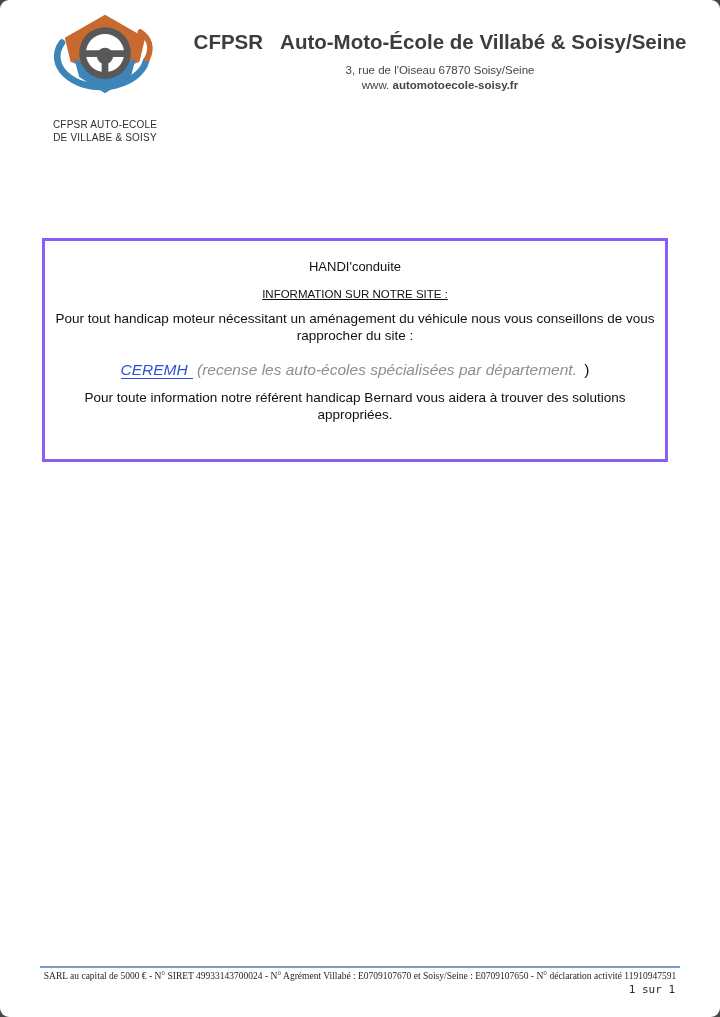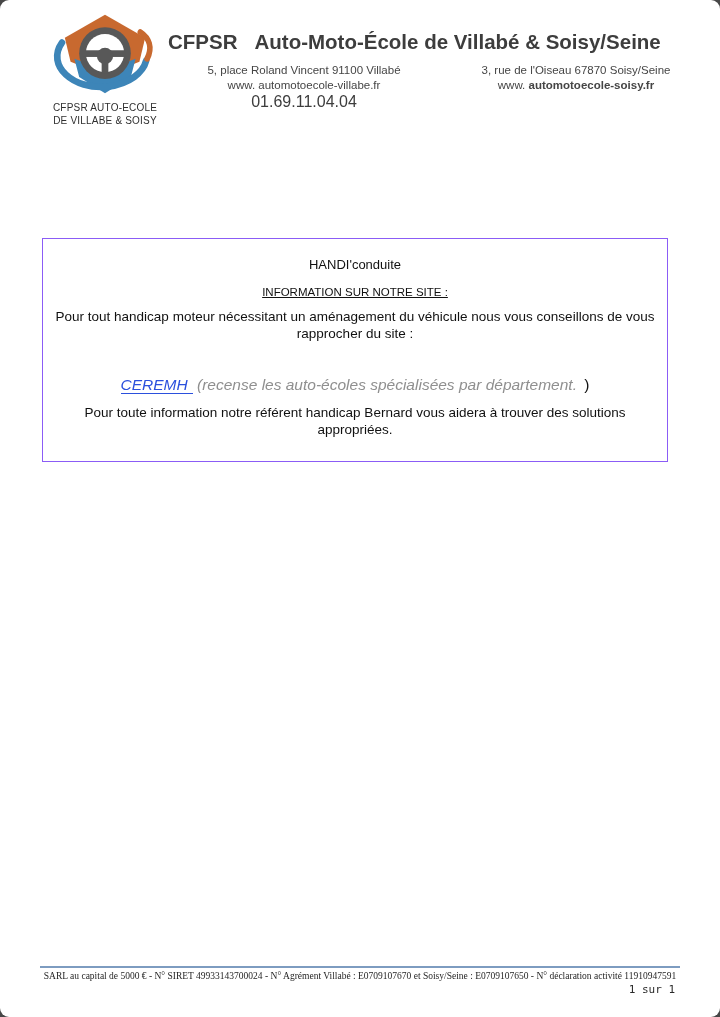--- a/index.html
+++ b/index.html
@@ -7,42 +7,42 @@
     font-family:"Liberation Sans", sans-serif;
     background:#474747;
     width:720px;height:1017px;
   }
   .stage{position:relative;width:720px;height:1017px;background:#474747;overflow:hidden;}
   .page{position:absolute;inset:0;background:#ffffff;border-radius:9px;overflow:hidden;}
 
   
   .logo-block{position:absolute;left:38px;top:12px;width:134px;text-align:center;}
   .logo-emblem{display:block;margin:0 auto;}
-  .logo-caption{font-size:10px;line-height:13px;color:#2f2f2f;letter-spacing:.2px;margin-top:1px;white-space:nowrap;}
+  .logo-caption{font-size:10px;line-height:13px;color:#2f2f2f;letter-spacing:.2px;margin-top:18px;white-space:nowrap;}
 
   .doc-title{
     position:absolute;left:168px;top:30px;width:544px;
-    display:flex;justify-content:flex-start;gap:17px;
+    display:flex;justify-content:center;gap:17px;
     font-weight:bold;font-size:20.5px;color:#3d3d3d;white-space:nowrap;
   }
   .locations{position:absolute;left:168px;top:63px;width:544px;display:flex;}
   .location{flex:1;text-align:center;font-size:11.5px;line-height:14.5px;color:#454545;}
   .location .phone{font-size:16px;color:#3d3d3d;margin-top:3px;}
   .bold{font-weight:bold;}
 
   
   .notice-box{
     position:absolute;left:42px;top:238px;width:626px;height:224px;
-    box-sizing:border-box;border:1px solid #8b5cf6;
+    box-sizing:border-box;border:3px solid #8b5cf6;
     text-align:center;color:#111111;padding-top:18px;
   }
   .notice-heading{font-size:13px;}
   .notice-subheading{font-size:11.5px;margin-top:14px;text-decoration:underline;}
   .notice-para{font-size:13.5px;line-height:16.5px;margin:11px 10px 0 10px;}
-  .link-line{margin-top:34px;font-size:15.5px;font-style:italic;white-space:nowrap;}
+  .link-line{margin-top:17px;font-size:15.5px;font-style:italic;white-space:nowrap;}
   .ceremh-link{color:#2b50dd;text-decoration:none;border-bottom:1.6px solid #2b50dd;padding-right:5px;cursor:pointer;}
   .link-desc{color:#8f8f8f;}
   .closing-paren{font-style:normal;color:#111;margin-left:3px;}
   .notice-para.last{}
 
   
   .footer-rule{position:absolute;left:40px;top:966px;width:640px;height:2px;background:#7d9cc0;}
   .legal{
     position:absolute;left:0;top:971px;width:720px;text-align:center;
     font-family:"Liberation Serif", serif;font-size:9.5px;color:#1f1f1f;white-space:nowrap;
@@ -81,28 +81,20 @@
       </div>
     </div>
 
     <div class="doc-title">
       <span>CFPSR</span>
       <span>Auto-Moto-École de Villabé &amp; Soisy/Seine</span>
     </div>
 
     <div class="locations">
       <div class="location">
-        <div>5, place Roland Vincent 91100 Villabé</div>
-        <div>
-          <span>www.</span>
-          <span>automotoecole-villabe.fr</span>
-        </div>
-        <div class="phone">01.69.11.04.04</div>
-      </div>
-      <div class="location">
         <div>3, rue de l'Oiseau 67870 Soisy/Seine</div>
         <div>
           <span>www.</span>
           <span class="bold">automotoecole-soisy.fr</span>
         </div>
       </div>
     </div>
 
     <section class="notice-box">
       <div class="notice-heading">HANDI'conduite</div>

